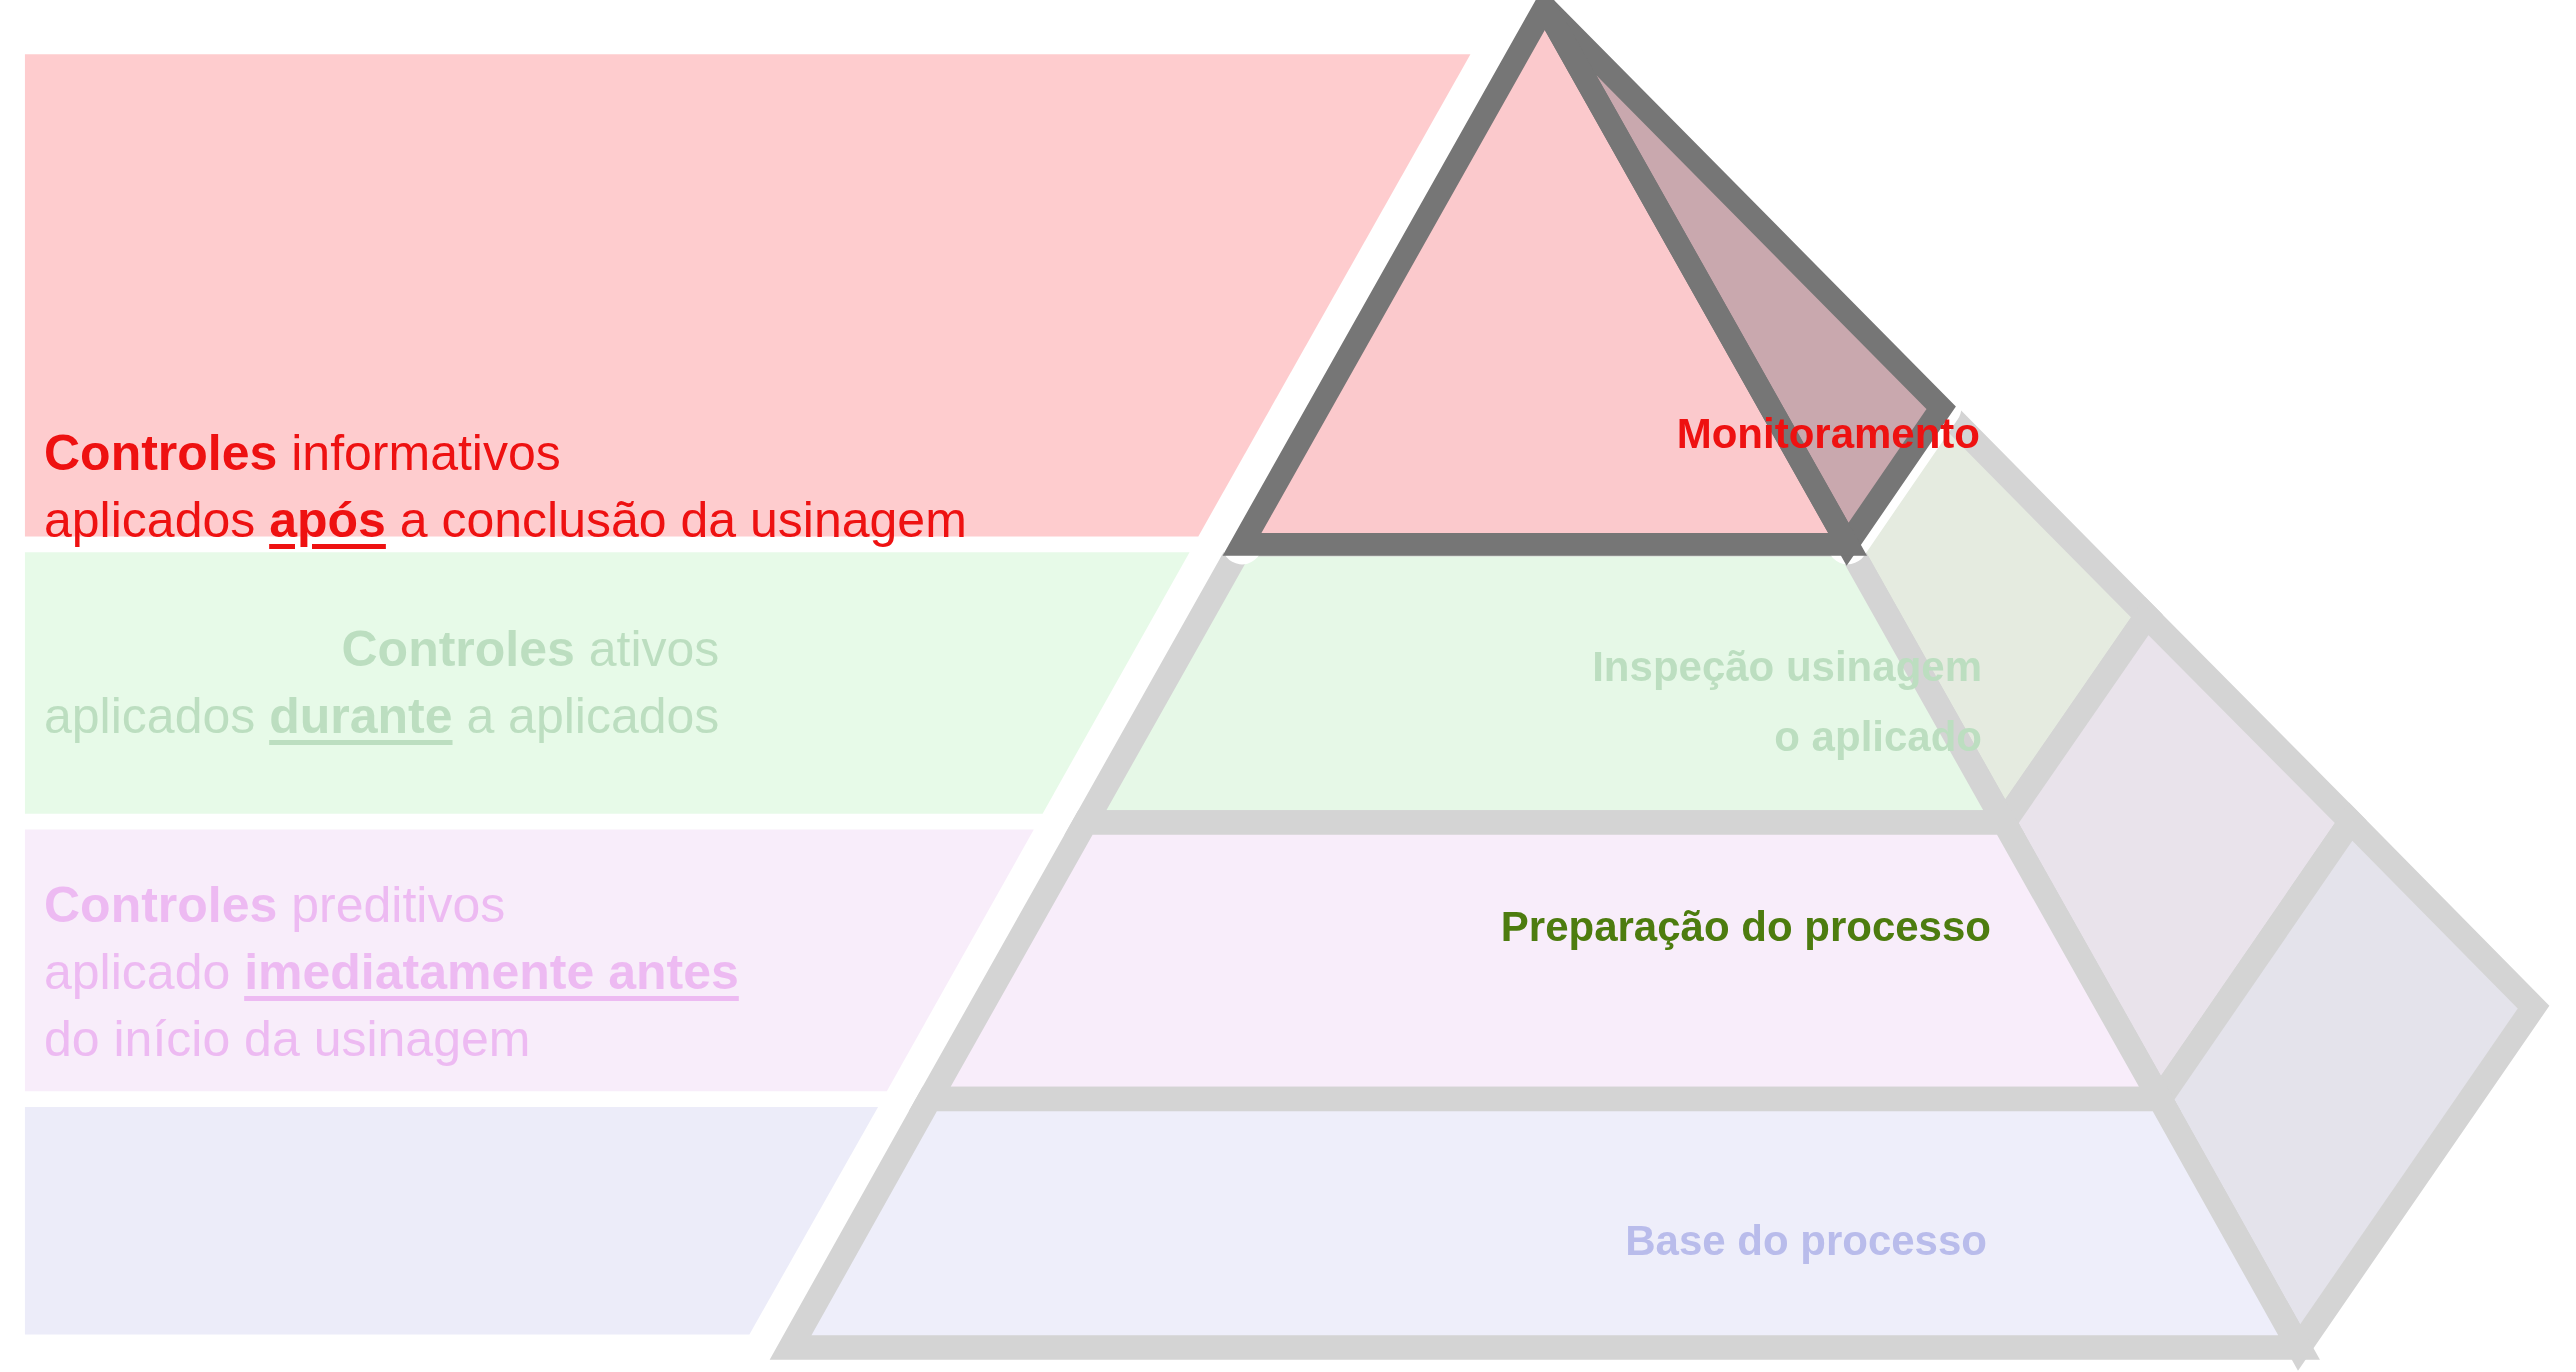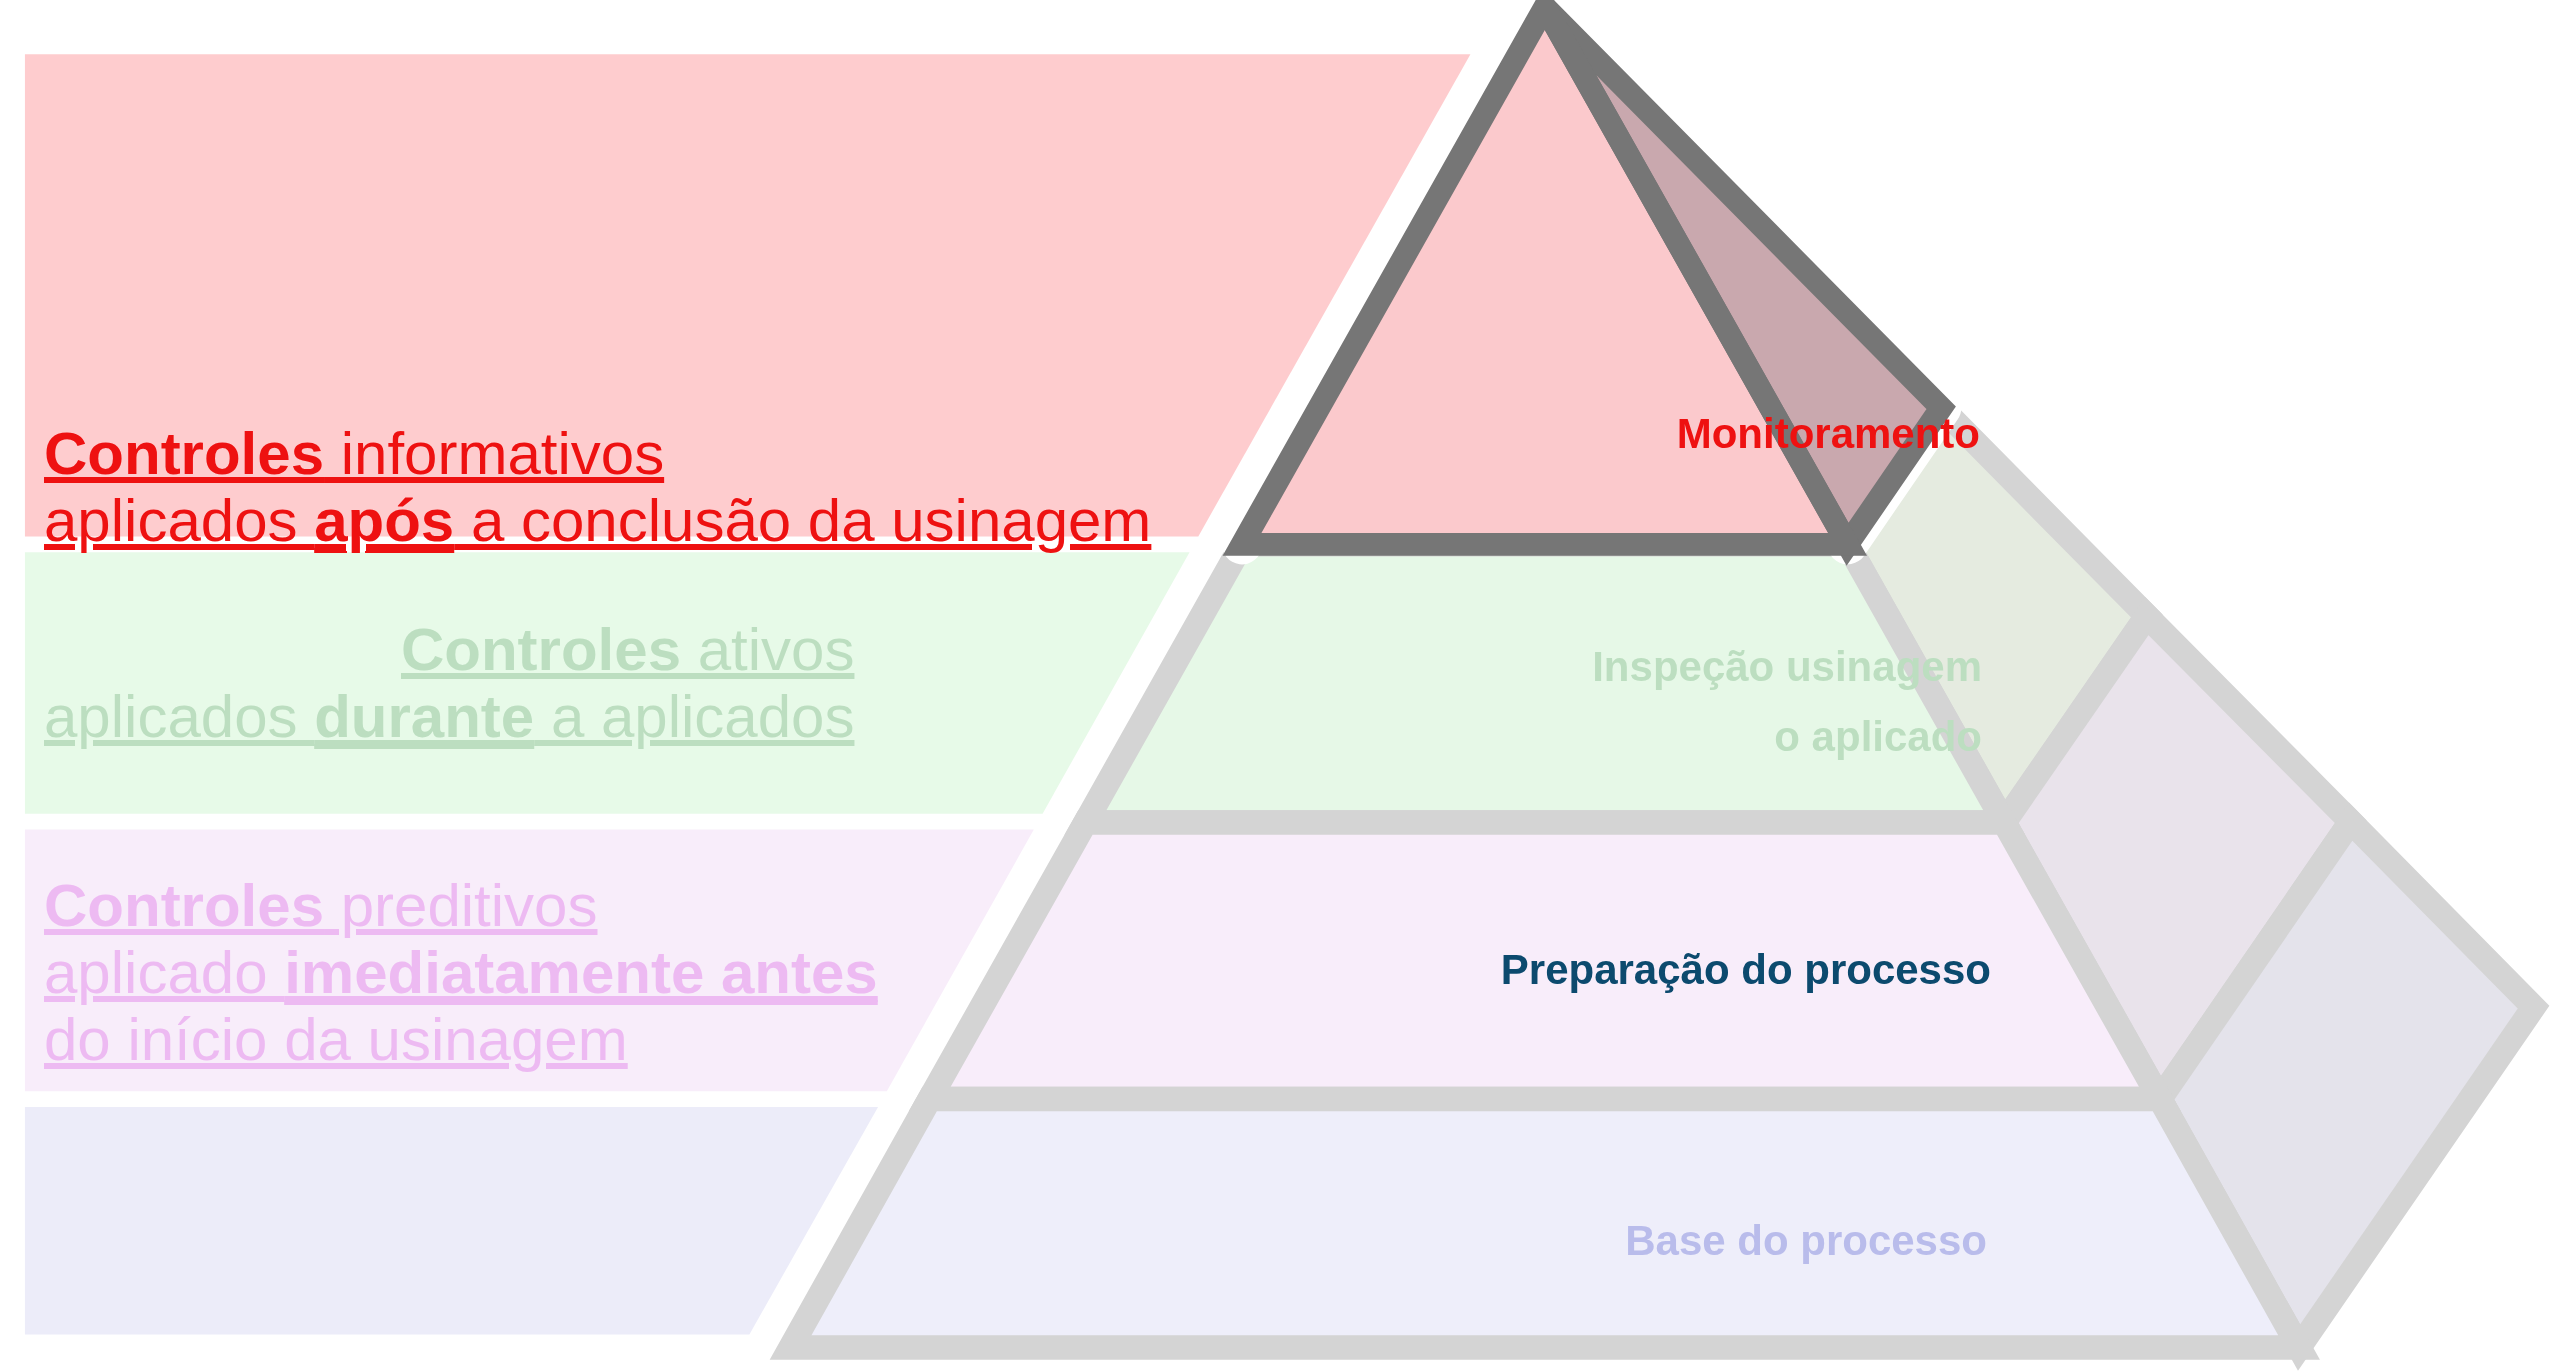--- a/index.html
+++ b/index.html
@@ -6,24 +6,23 @@
   .stage{
     position:relative;
     width:2576px;height:1372px;
     background:#ffffff;
     overflow:hidden;
     font-family:"Liberation Sans", sans-serif;
   }
   .stage svg{position:absolute;left:0;top:0;}
   .band-text{
     position:absolute;
-    font-size:60px;
+    font-size:50px;
     line-height:67px;
     white-space:nowrap;
-    text-decoration:underline;
   }
   .pyr-label{
     position:absolute;
     font-size:42px;
     line-height:70px;
     font-weight:bold;
     text-align:right;
     white-space:nowrap;
   }
   .b{font-weight:bold;}
@@ -82,21 +81,21 @@
 
   <div class="pyr-label" style="left: 1105px; top: 399px; width: 875px; color: rgb(238, 17, 17);">
     <div>Monitoramento</div>
   </div>
 
   <div class="pyr-label" style="left: 1107px; top: 632px; width: 875px; color: rgb(188, 222, 192);">
     <div>Inspeção usinagem</div>
     <div>o aplicado</div>
   </div>
 
-  <div class="pyr-label" style="left: 1116px; top: 935px; width: 875px; color: #0c4a6e;">
+  <div class="pyr-label" style="left: 1116px; top: 892px; width: 875px; color: #4d7c0f;">
     <div>Preparação do processo</div>
   </div>
 
   <div class="pyr-label" style="left: 1112px; top: 1206px; width: 875px; color: rgb(185, 188, 235);">
     <div>Base do processo</div>
   </div>
 
 </div>
 
 

